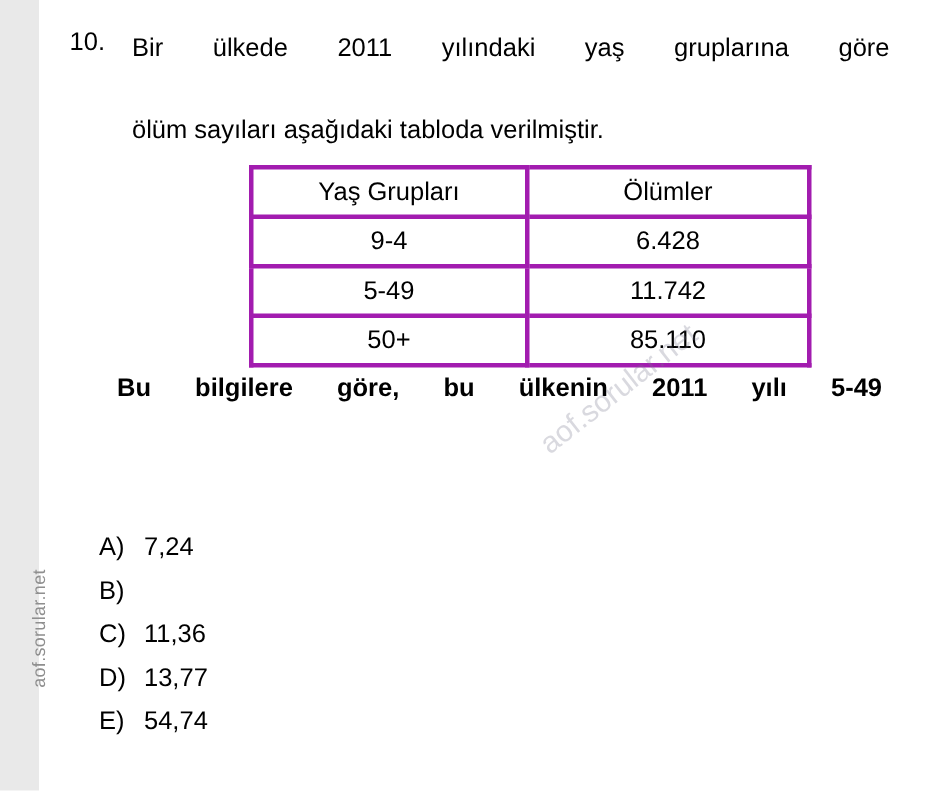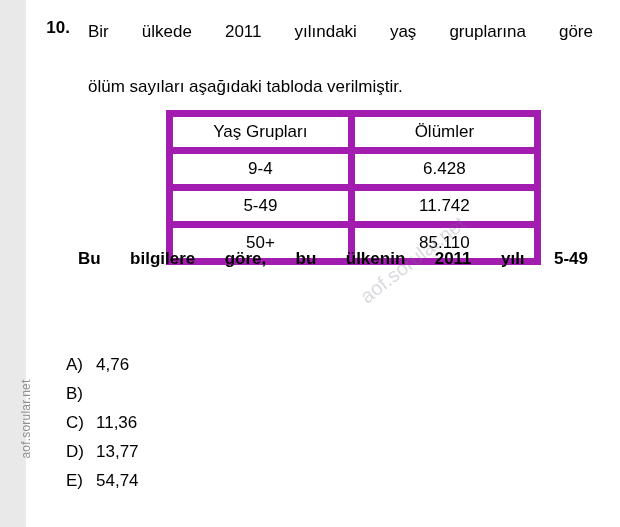--- a/index.html
+++ b/index.html
@@ -54,21 +54,21 @@
     top: 18px;
     width: 560px;
   }
   .q-num {
     position: absolute;
     left: 0;
     top: 0;
     width: 44px;
     text-align: right;
     font-size: 17px;
-    font-weight: bold;
+    font-weight: normal;
   }
   .q-text {
     position: absolute;
     left: 52px;
     top: 0;
     width: 505px;
     font-size: 17px;
     line-height: 1.62;
     text-align: justify;
     text-justify: inter-word;
@@ -86,21 +86,21 @@
 
   
   .data-table {
     position: absolute;
     left: 140px;
     top: 110px;
     border-collapse: collapse;
     width: 375px;
   }
   .data-table td {
-    border: 7px solid #a21caf;
+    border: 3px solid #a21caf;
     font-size: 17px;
     text-align: center;
     padding: 3px 0 4px 0;
     height: 23px;
   }
   .data-table .col-a { width: 185px; }
   .data-table .col-b { width: 190px; }
 
   
   .prompt {
@@ -198,21 +198,21 @@
   </tbody>
     </table>
 
   <div class="prompt">
     <span class="j">Bu bilgilere göre, bu ülkenin 2011 yılı 5-49</span>
   </div>
 
   <div class="choices">
     <div class="choice">
       <span class="letter">A)</span>
-      <span class="val">4,76</span>
+      <span class="val">7,24</span>
     </div>
     <div class="choice">
       <span class="letter">B)</span>
     </div>
     <div class="choice">
       <span class="letter">C)</span>
       <span class="val">11,36</span>
     </div>
     <div class="choice">
       <span class="letter">D)</span>

